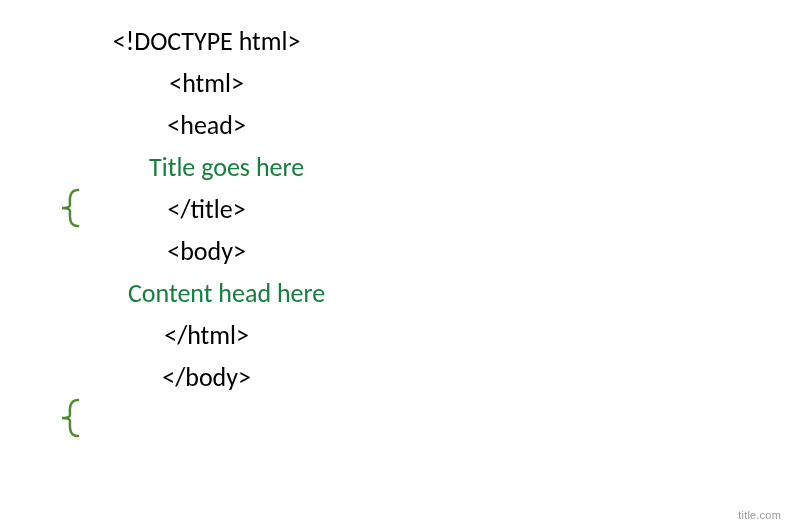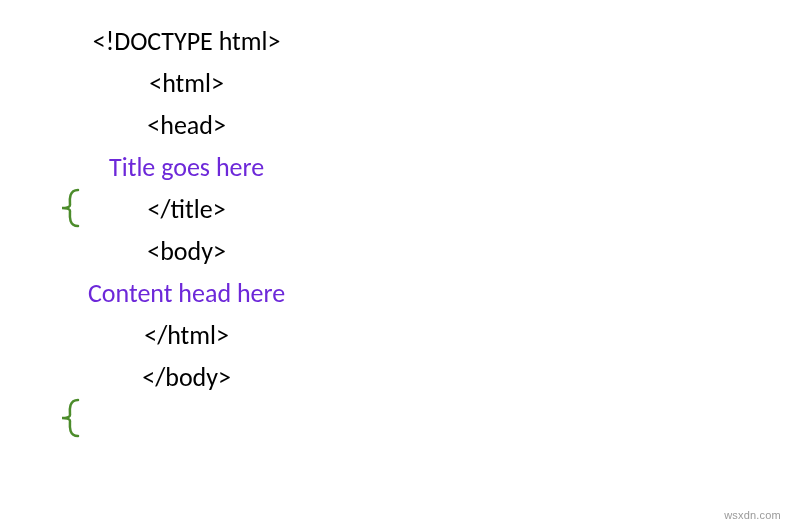--- a/index.html
+++ b/index.html
@@ -14,21 +14,21 @@
   .container {
     position: absolute;
     left: 88px;
     top: 20px;
     text-align: center;
   }
   .line {
     line-height: 42px;
     white-space: nowrap;
   }
-  .green { color: #6d28d9; }
+  .green { color: #15803d; margin-left: 40px; }
   .bracket {
     position: absolute;
     left: -32px;
     width: 26px;
     height: 40px;
     pointer-events: none;
   }
   .bracket svg { width: 100%; height: 100%; display: block; }
   .bracket path { stroke: #4c8c2b; stroke-width: 2.5; fill: none; stroke-linecap: round; }
   .bracket-1 { top: 168px; }
@@ -63,13 +63,13 @@
   <div class="line">&lt;html&gt;</div>
   <div class="line">&lt;head&gt;</div>
   <div class="line green">Title goes here</div>
   <div class="line">&lt;/title&gt;</div>
   <div class="line">&lt;body&gt;</div>
   <div class="line green">Content head here</div>
   <div class="line">&lt;/html&gt;</div>
   <div class="line">&lt;/body&gt;</div>
 </div>
 
-<div class="watermark">wsxdn.com</div>
+<div class="watermark">title.com</div>
 
 </body></html>

